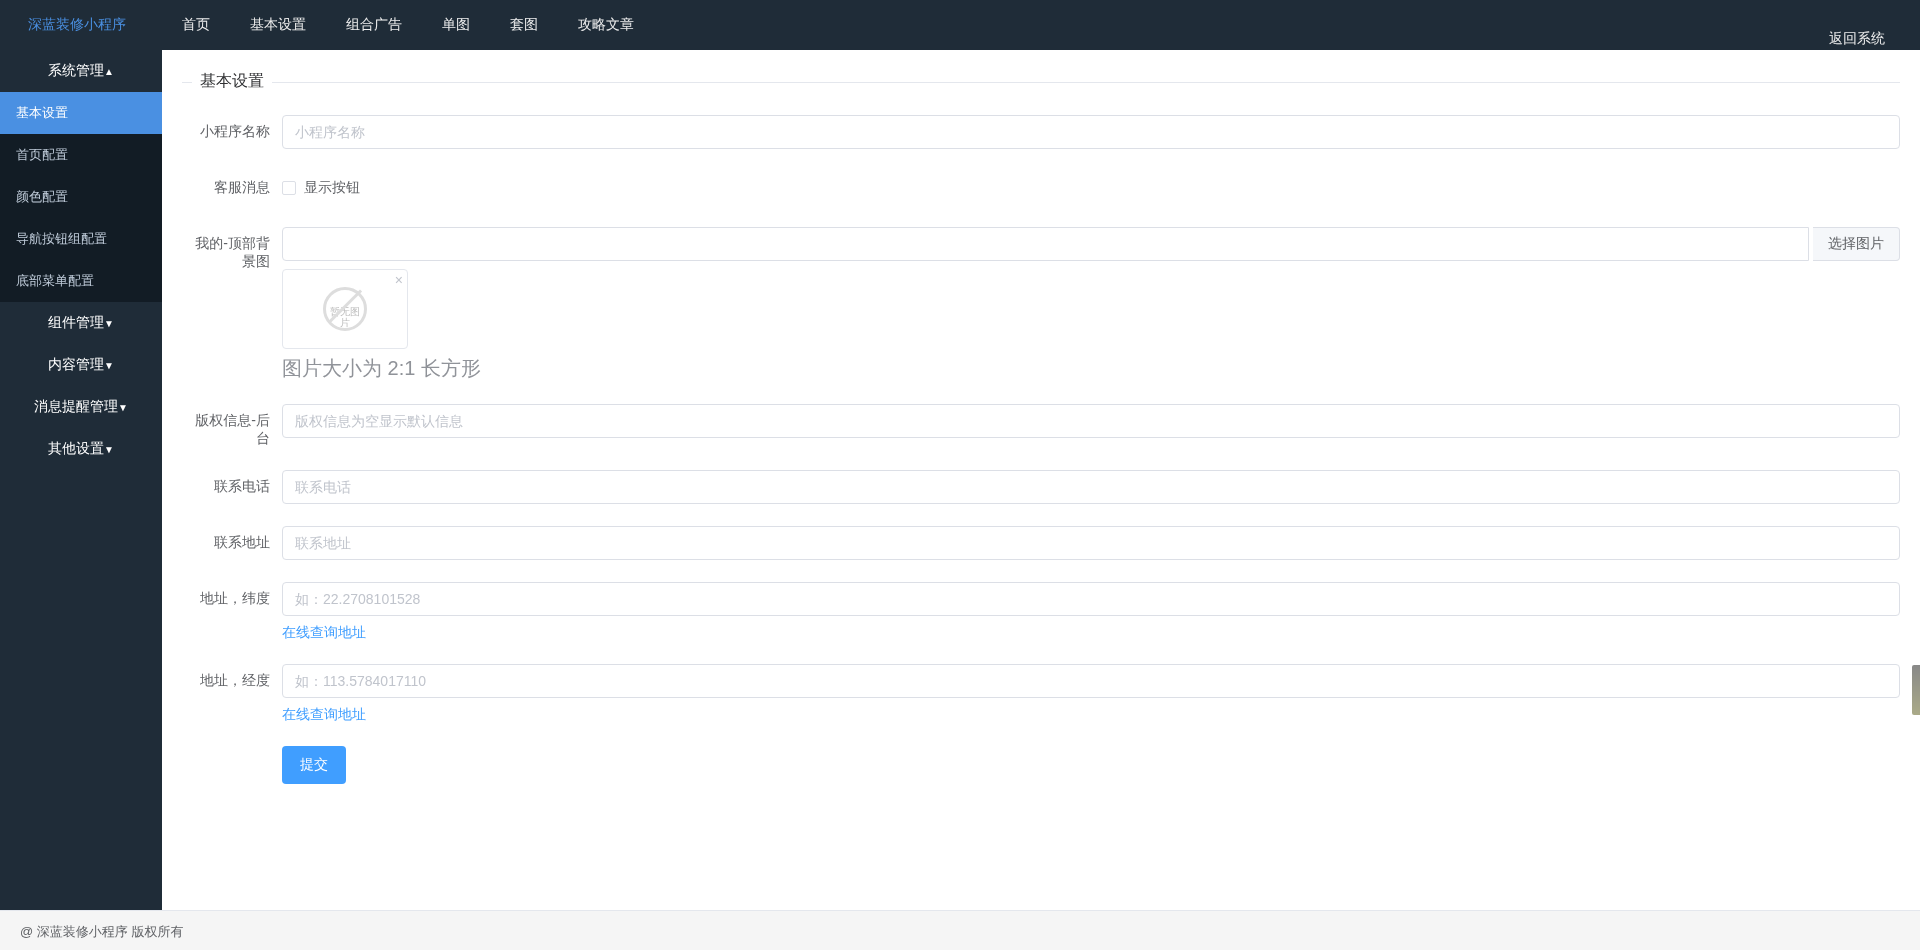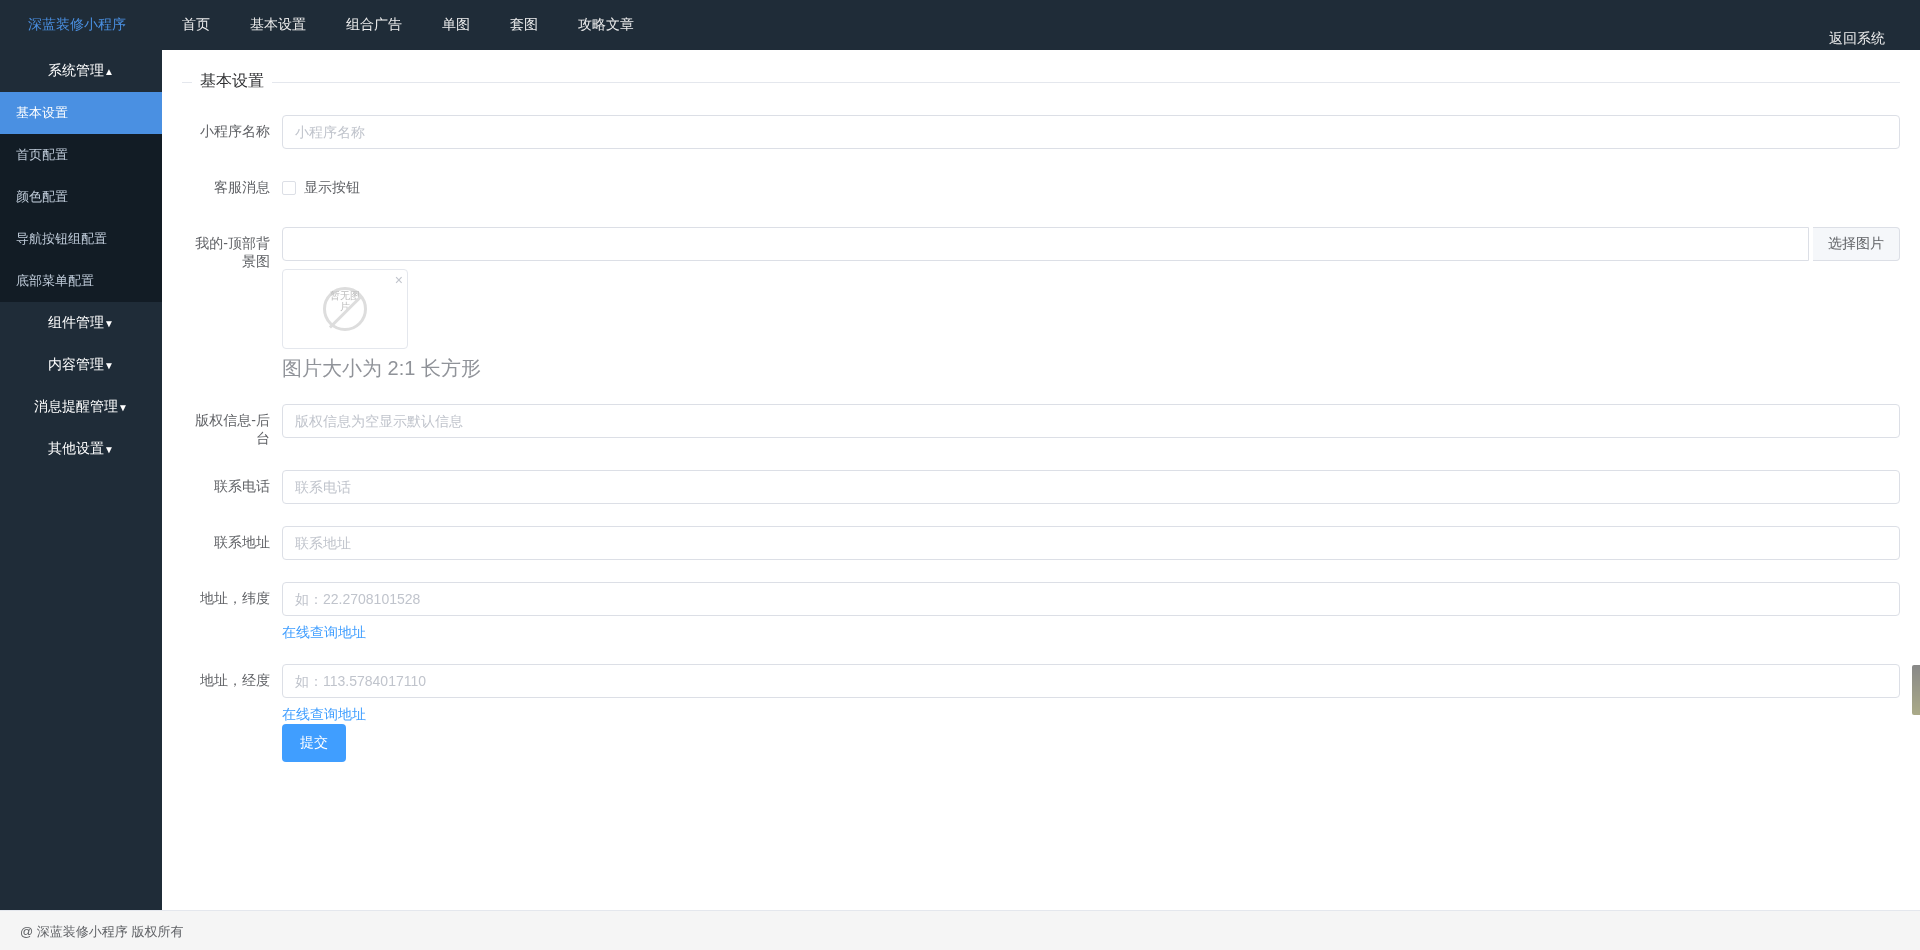--- a/index.html
+++ b/index.html
@@ -181,21 +181,21 @@
       color: #c0c4cc;
       cursor: pointer;
       font-size: 14px;
     }
     .no-img-circle {
       width: 44px;
       height: 44px;
       border: 3px solid #ddd;
       border-radius: 50%;
       display: flex;
-      align-items: flex-start;
+      align-items: flex-end;
       justify-content: center;
       position: relative;
     }
     .no-img-text {
       font-size: 10px;
       color: #bbb;
       text-align: center;
       line-height: 1.1;
     }
     .no-img-circle::after {
@@ -219,20 +219,21 @@
       display: inline-block;
     }
     .submit-btn {
       background: #409eff;
       color: #fff;
       border: none;
       border-radius: 4px;
       padding: 10px 18px;
       font-size: 14px;
       cursor: pointer;
+      margin-top: 22px;
       margin-left: 100px;
     }
     .footer {
       background: #f5f5f5;
       padding: 12px 20px;
       font-size: 13px;
       color: #606266;
       border-top: 1px solid #e4e7ed;
     }
     .feedback-tab {

